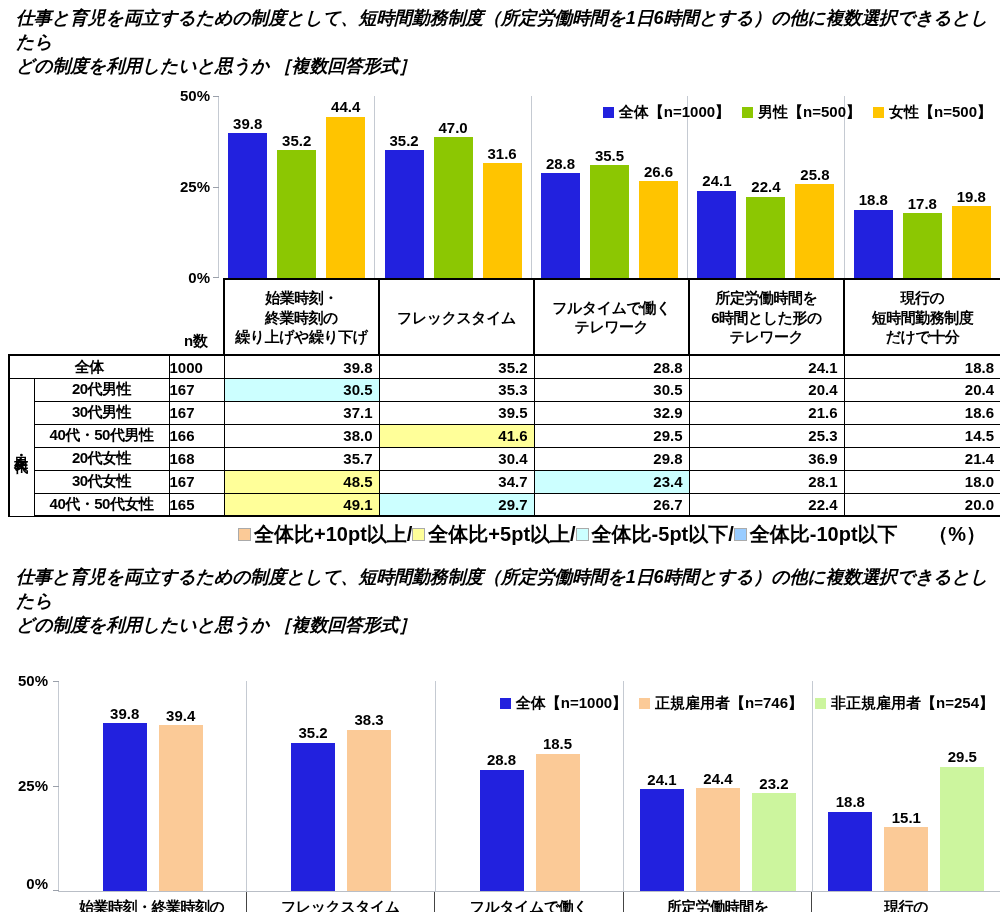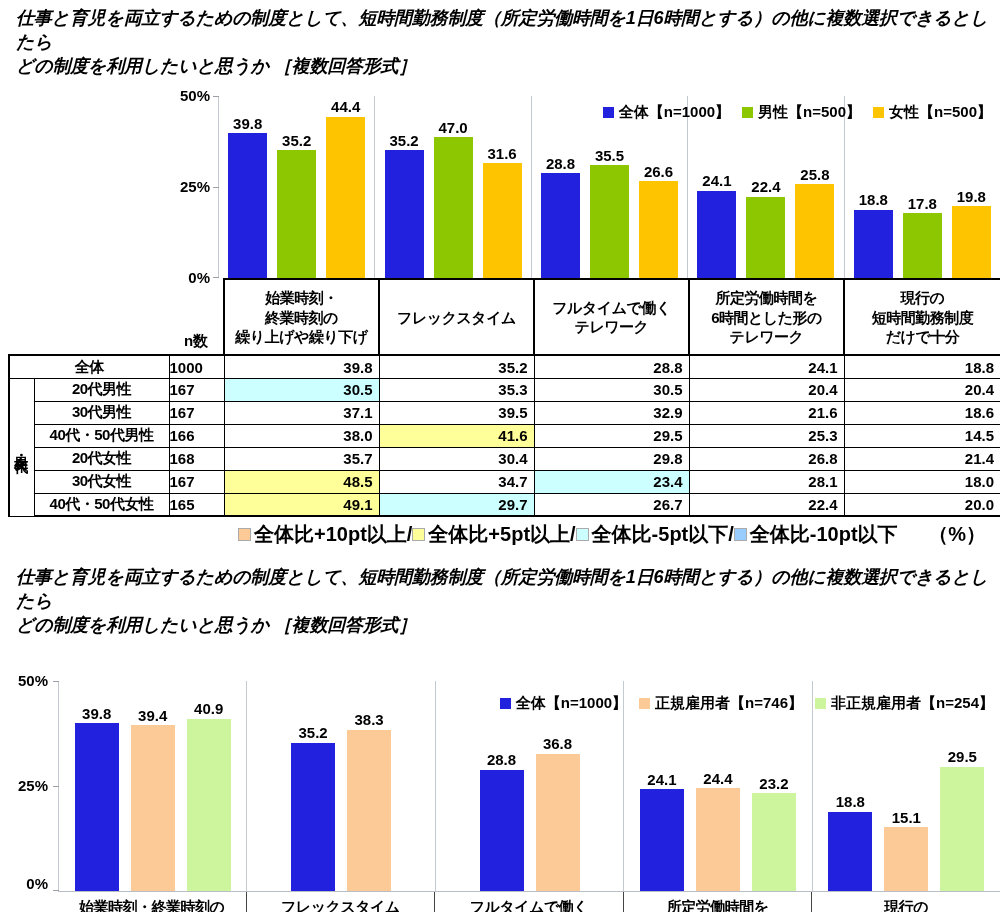--- a/index.html
+++ b/index.html
@@ -243,21 +243,21 @@
           <td class="cell num">29.5</td>
           <td class="cell num">25.3</td>
           <td class="cell num right-edge">14.5</td>
         </tr>
         <tr>
           <td class="cell row-label">20代女性</td>
           <td class="cell n-val">168</td>
           <td class="cell num">35.7</td>
           <td class="cell num">30.4</td>
           <td class="cell num">29.8</td>
-          <td class="cell num">26.8</td>
+          <td class="cell num">36.9</td>
           <td class="cell num right-edge">21.4</td>
         </tr>
         <tr>
           <td class="cell row-label">30代女性</td>
           <td class="cell n-val">167</td>
           <td class="cell num hl-y">48.5</td>
           <td class="cell num">34.7</td>
           <td class="cell num hl-c">23.4</td>
           <td class="cell num">28.1</td>
           <td class="cell num right-edge">18.0</td>
@@ -327,42 +327,38 @@
         </div>
     <div class="group">
           <div class="barwrap">
             <div class="vlabel">39.8</div>
             <div class="bar" style="height: 167.16px; width: 44px; background: rgb(34, 33, 222);"></div>
           </div>
           <div class="barwrap">
             <div class="vlabel">39.4</div>
             <div class="bar" style="height: 165.48px; width: 44px; background: rgb(251, 202, 151);"></div>
           </div>
-          <div class="barwrap">
-            <div class="vlabel">40.9</div>
-            <div class="bar" style="height: 171.78px; width: 44px; background: rgb(204, 245, 158);"></div>
-          </div>
         </div>
         <div class="group">
           <div class="barwrap">
             <div class="vlabel">35.2</div>
             <div class="bar" style="height: 147.84px; width: 44px; background: rgb(34, 33, 222);"></div>
           </div>
           <div class="barwrap">
             <div class="vlabel">38.3</div>
             <div class="bar" style="height: 160.86px; width: 44px; background: rgb(251, 202, 151);"></div>
           </div>
         </div>
         <div class="group">
           <div class="barwrap">
             <div class="vlabel">28.8</div>
             <div class="bar" style="height: 120.96px; width: 44px; background: rgb(34, 33, 222);"></div>
           </div>
           <div class="barwrap">
-            <div class="vlabel">36.8</div>
+            <div class="vlabel">18.5</div>
             <div class="bar" style="height: 136.92px; width: 44px; background: rgb(251, 202, 151);"></div>
           </div>
         </div>
         <div class="group">
           <div class="barwrap">
             <div class="vlabel">24.1</div>
             <div class="bar" style="height: 101.22px; width: 44px; background: rgb(34, 33, 222);"></div>
           </div>
           <div class="barwrap">
             <div class="vlabel">24.4</div>

